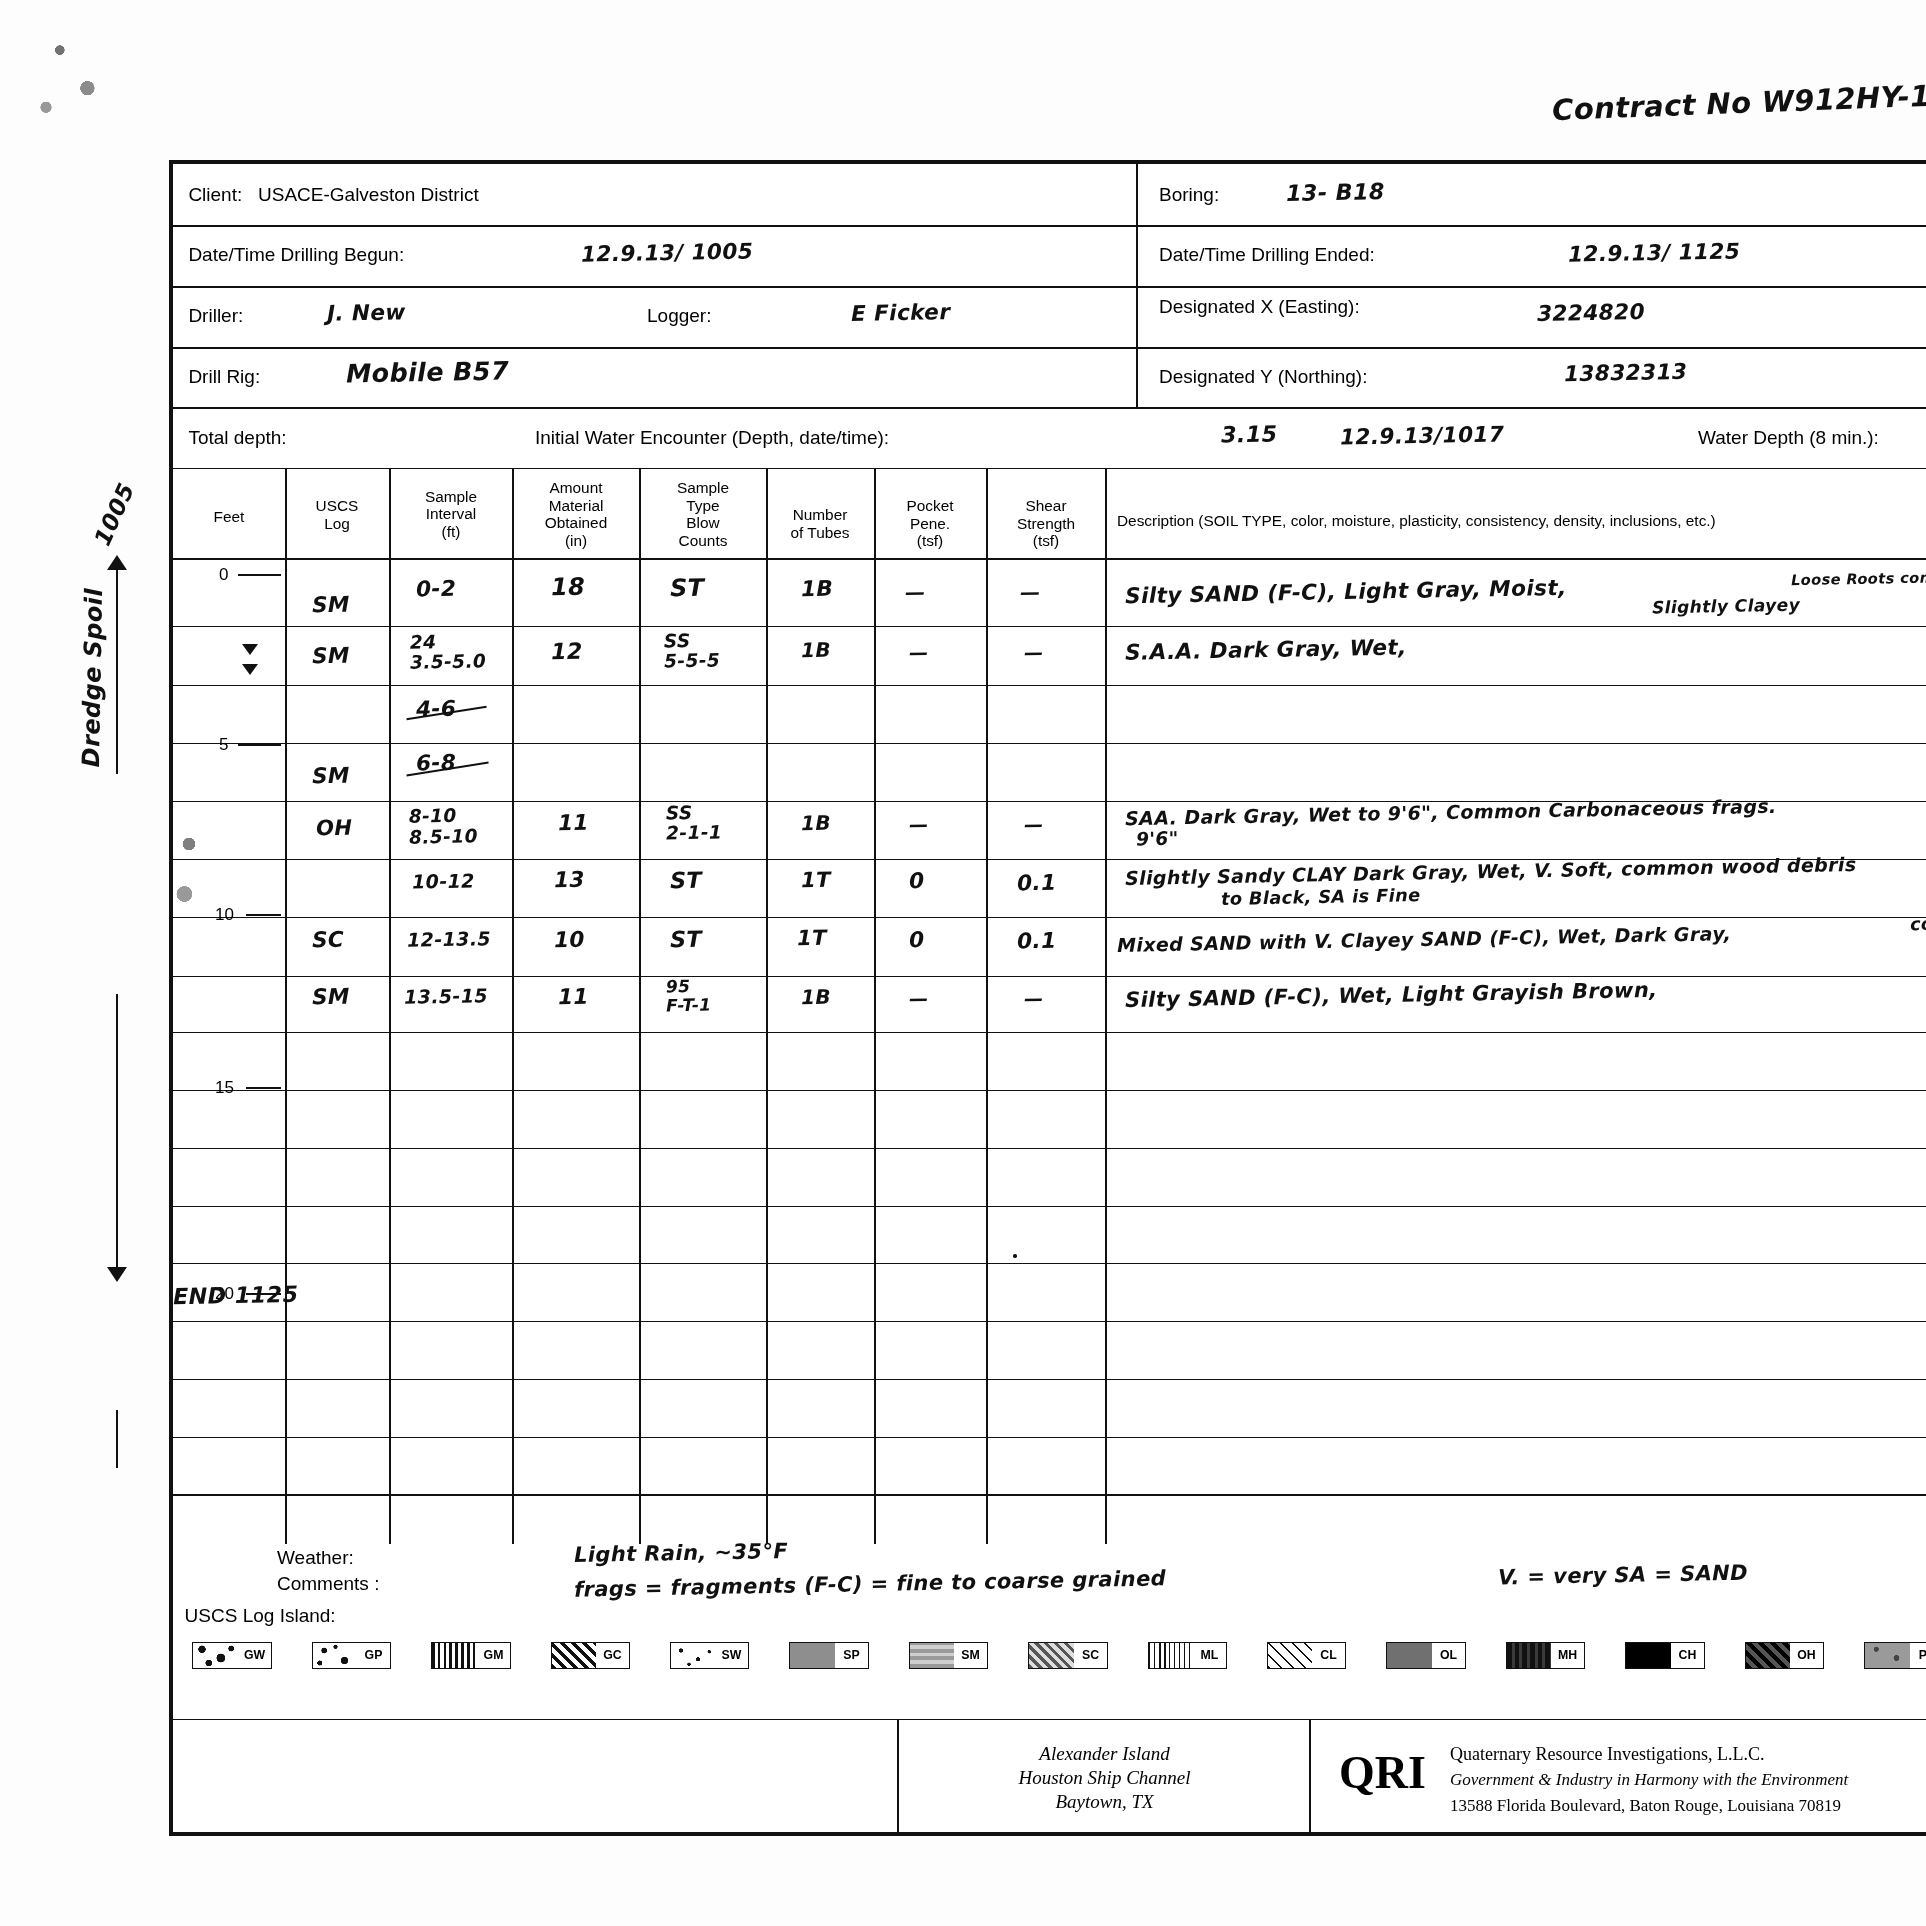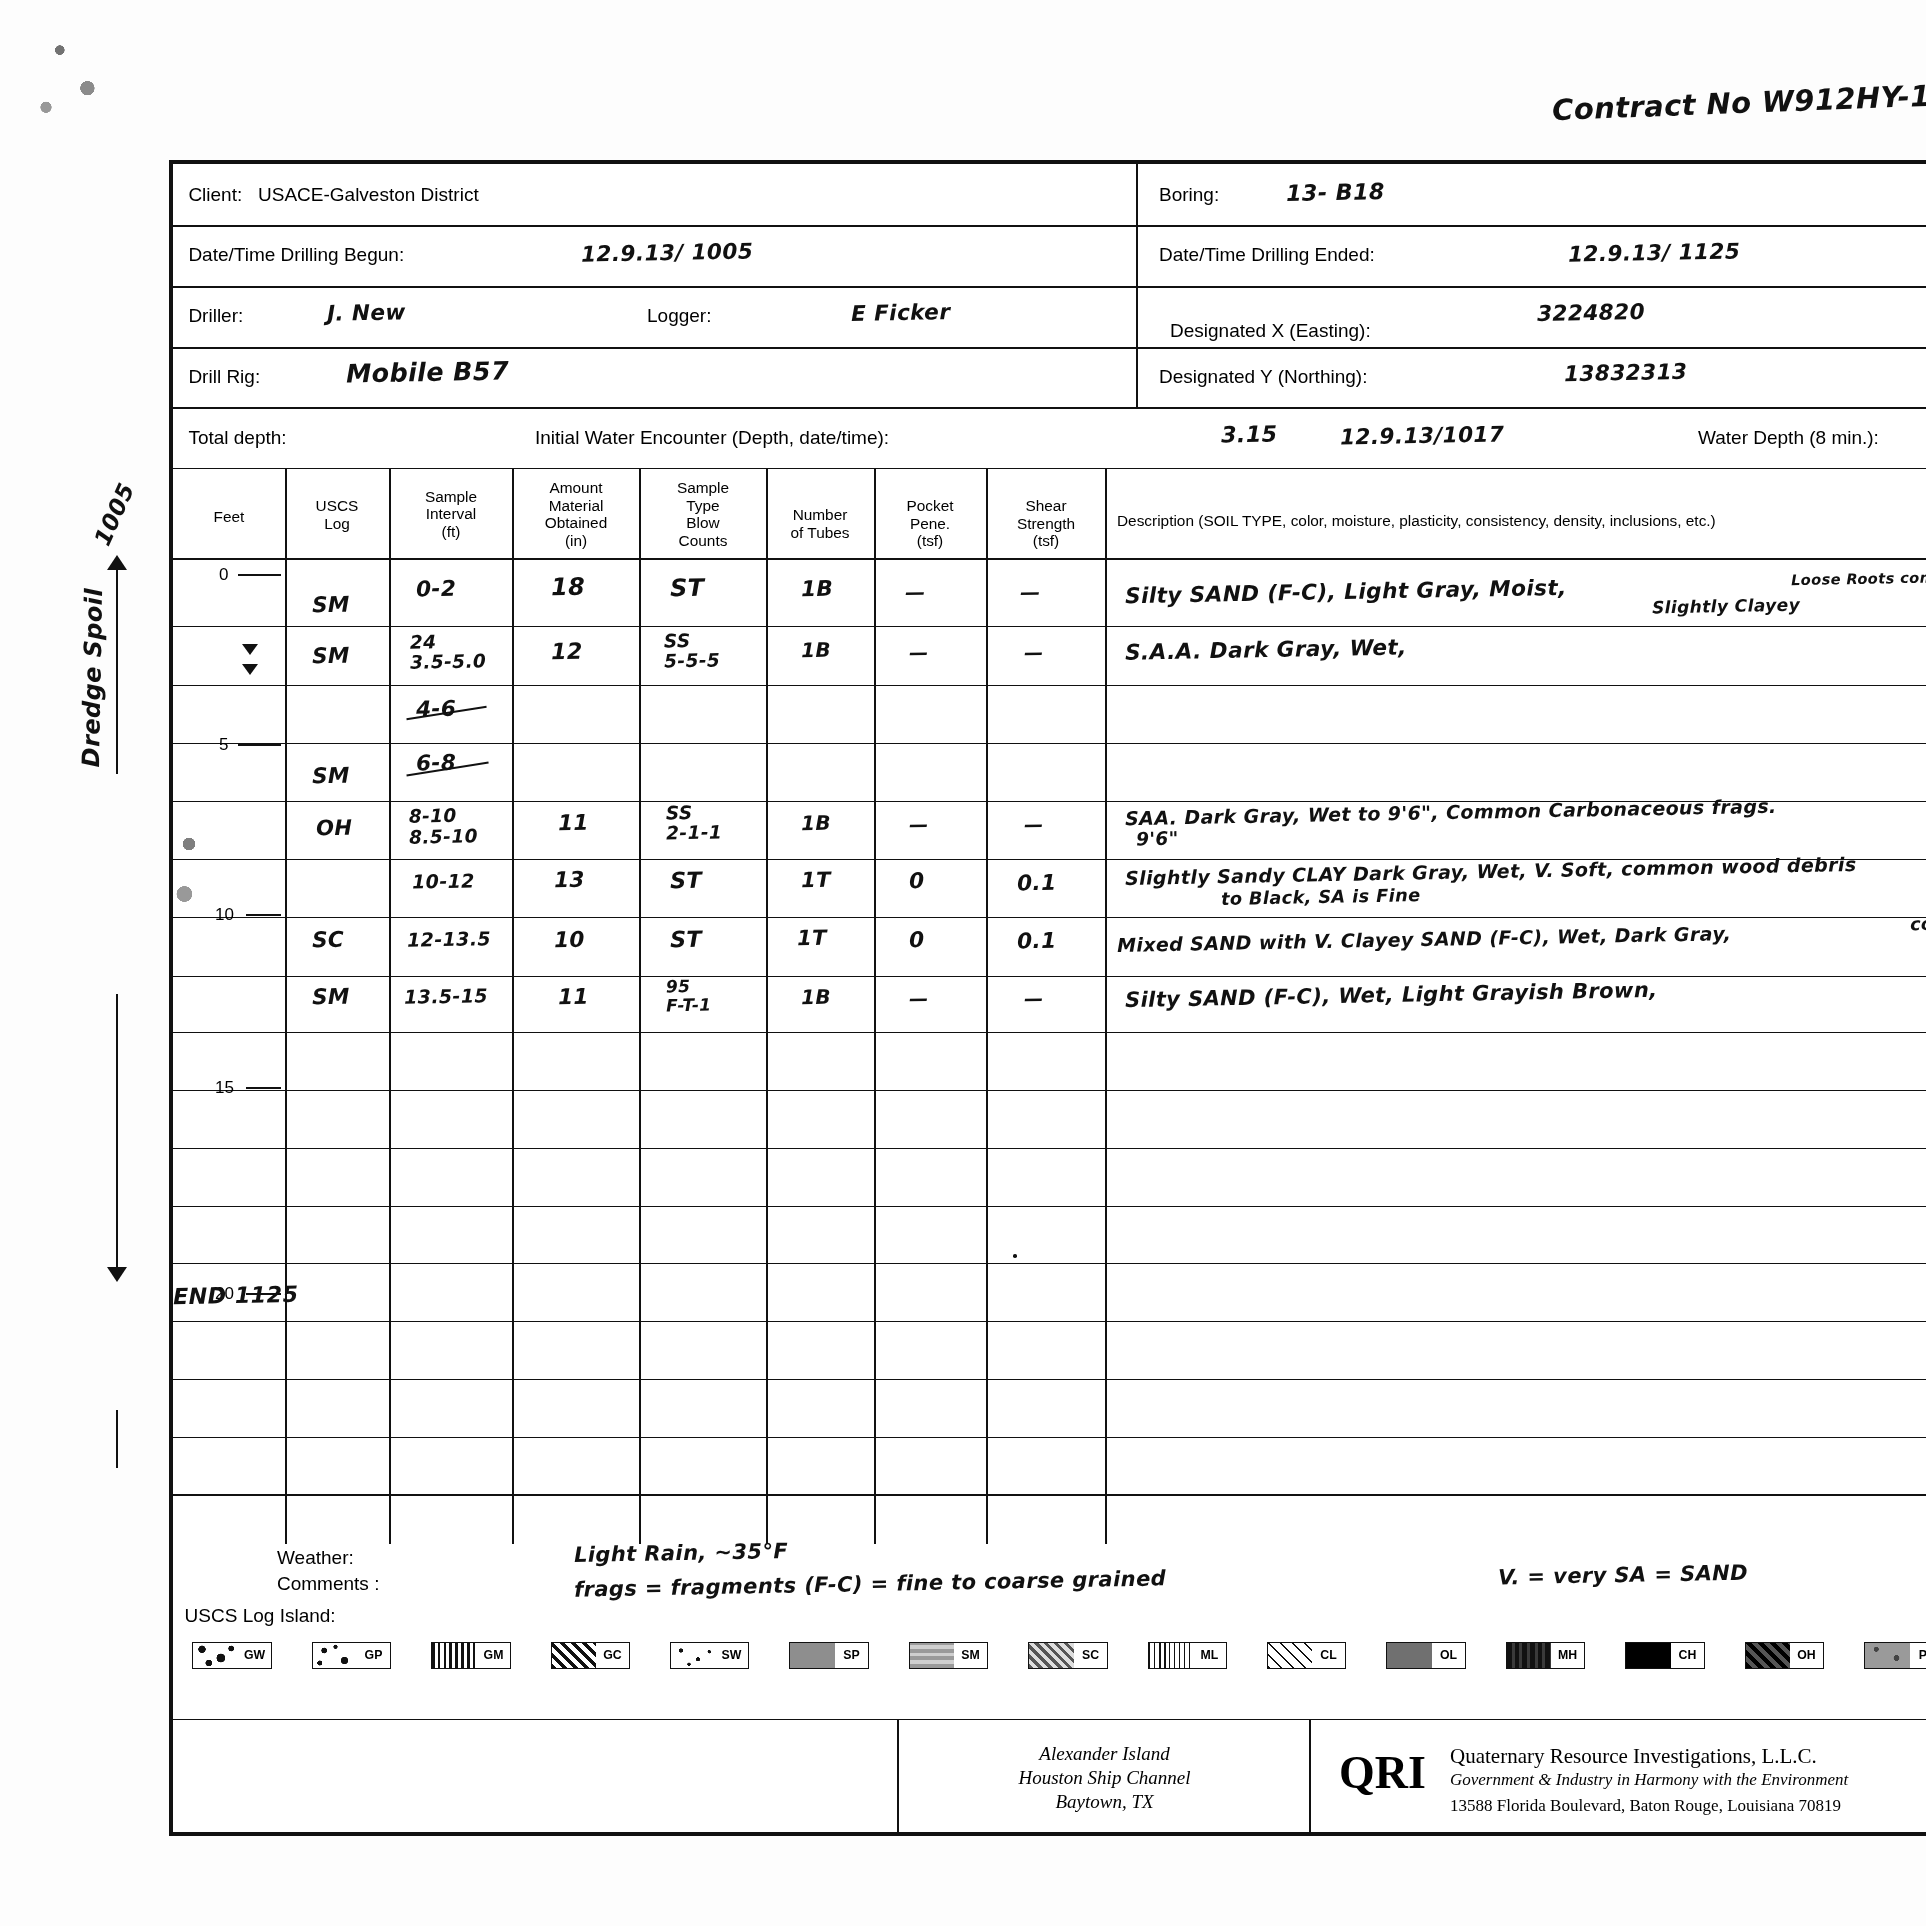--- a/index.html
+++ b/index.html
@@ -33,21 +33,21 @@
   .legtag{position:absolute;width:33px;height:25px;border:1.2px solid #111;border-left:none;
           font-size:12.3px;font-weight:700;text-align:center;line-height:24px;background:#fff;}
 
   
   .footer{position:absolute;left:0;bottom:0;width:100%;height:112px;border-top:1.9px solid #111;}
   .fcell{position:absolute;top:0;bottom:0;}
   .fsep{position:absolute;top:0;bottom:0;width:1.5px;background:#111;}
   .ftxt{font-size:14.3px;line-height:19px;}
   .fctr{font-family:"Liberation Serif",serif;font-style:italic;font-size:19px;line-height:24px;text-align:center;}
   .qri{font-family:"Liberation Serif",serif;}
-  .qri .l1{font-size:21px;}
+  .qri .l1{font-size:18px;}
   .qri .l2{font-size:17px;font-style:italic;}
   .qri .l3{font-size:17px;}
   .bigQ{font-family:"Liberation Serif",serif;font-weight:700;font-size:46px;line-height:42px;}
 </style>
 </head>
 <body>
 
 <div class="page">
 
   <div class="hw" style="position:absolute;left:1552px;top:83px;font-size:29px;transform:rotate(-2.2deg);">Contract No W912HY-13-D-0001</div>
@@ -70,21 +70,21 @@
 
       <div class="lbl" style="left:15.4px;top:80px;">Date/Time Drilling Begun:</div>
       <div class="hw" style="position:absolute;left:408px;top:76px;font-size:21.6px;">12.9.13/ 1005</div>
       <div class="lbl" style="left:986px;top:80px;">Date/Time Drilling Ended:</div>
       <div class="hw" style="position:absolute;left:1395px;top:76px;font-size:21.6px;">12.9.13/ 1125</div>
 
       <div class="lbl" style="left:15.4px;top:141px;">Driller:</div>
       <div class="hw" style="position:absolute;left:154px;top:136px;font-size:21.6px;">J. New</div>
       <div class="lbl" style="left:474px;top:141px;">Logger:</div>
       <div class="hw" style="position:absolute;left:678px;top:136px;font-size:21.6px;">E Ficker</div>
-      <div class="lbl" style="left:986px;top:156px;margin-left:11px;">Designated X (Easting):</div>
+      <div class="lbl" style="left:986px;top:132px;">Designated X (Easting):</div>
       <div class="hw" style="position:absolute;left:1364px;top:136px;font-size:21.6px;">3224820</div>
 
       <div class="lbl" style="left:15.4px;top:202px;">Drill Rig:</div>
       <div class="hw" style="position:absolute;left:173px;top:193px;font-size:25.4px;">Mobile B57</div>
       <div class="lbl" style="left:986px;top:202px;">Designated Y (Northing):</div>
       <div class="hw" style="position:absolute;left:1391px;top:196px;font-size:21.6px;">13832313</div>
 
       <div class="lbl" style="left:15.4px;top:263px;">Total depth:</div>
       <div class="lbl" style="left:362px;top:263px;">Initial Water Encounter (Depth, date/time):</div>
       <div class="hw" style="position:absolute;left:1048px;top:257px;font-size:22.3px;">3.15</div>

